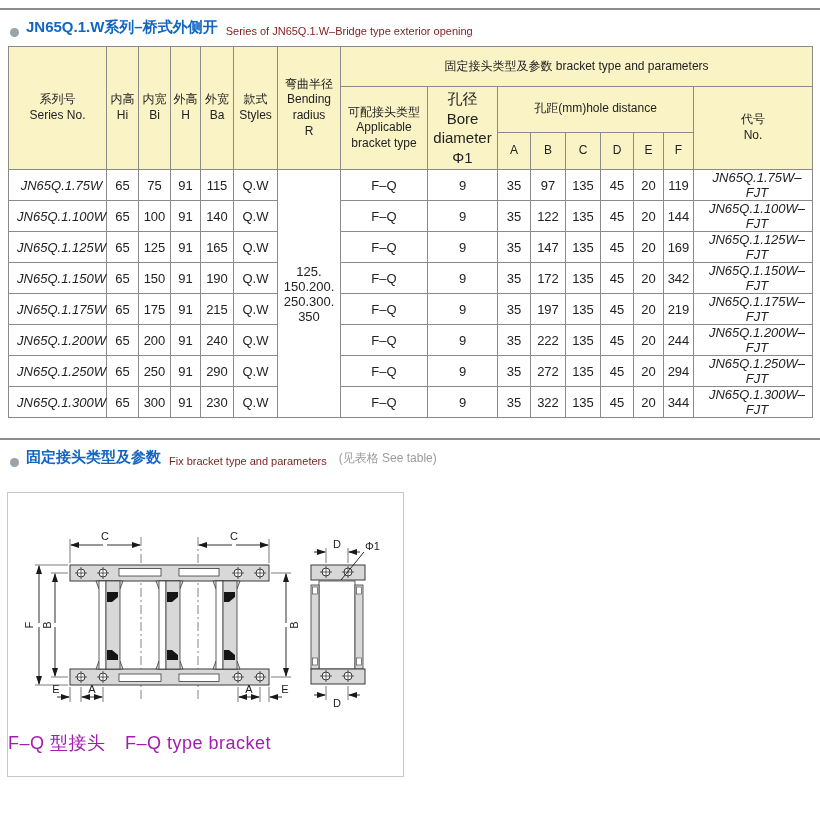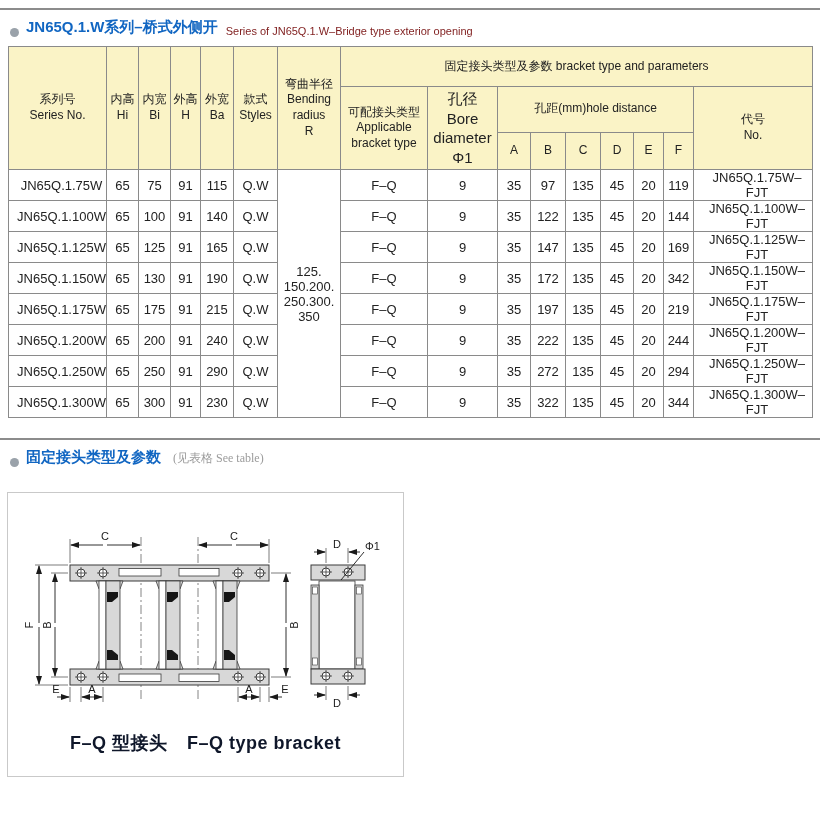--- a/index.html
+++ b/index.html
@@ -4,47 +4,47 @@
 <style>
   * { box-sizing: border-box; margin: 0; padding: 0; }
   html,body { background:#fff; width:820px; }
   body { font-family:"Liberation Sans","DejaVu Sans",sans-serif; color:#222; }
 
   .top-rule { margin-top:8px; border-top:2px solid #8c8c8c; }
   .sec-head { display:flex; align-items:flex-end; padding:8px 0 9px 10px; }
   .bullet { width:9px; height:9px; border-radius:50%; background:#9aa2aa; margin-right:7px; flex:0 0 auto; }
   .head-zh { color:#1166C2; font-weight:bold; font-size:15px; }
   .head-en { color:#7f1d1d; font-size:11px; margin-left:8px; }
-  .head-see { color:#9b9b9b; font-size:12px; margin-left:12px;font-family:Liberation Serif, serif; }
+  .head-see { color:#9b9b9b; font-size:12px; margin-left:12px; }
 
   table.spec { border-collapse:collapse; table-layout:fixed; width:804px; margin-left:8px; }
   table.spec th, table.spec td { border:1px solid #8a8a8a; }
   table.spec th {
     background:#FAF3C6; font-weight:normal; font-size:12px; line-height:1.3;
     text-align:center; vertical-align:middle; white-space:pre-line; padding:2px 1px;
   }
   table.spec th.small { font-size:15px; }
   table.spec td {
     font-size:13px; text-align:center; vertical-align:middle; height:31px;
     background:#fff; white-space:pre-line;
   }
-  td.al { text-align:left; padding-left:8px; }
+  td.al { text-align:left; padding-left:8px;font-style:italic; }
   tr.h1 th { height:40px; }
   tr.h2 th { height:34px; }
   tr.h3 th { height:28px; }
 
   .notes { margin:13px 10px 0 10px; font-size:12.5px; line-height:1.65; color:#2b2b2b; }
   .rule2 { margin-top:20px; border-top:2px solid #8c8c8c; }
 
   .draw-box {
     margin:16px 0 0 7px; width:397px; height:285px;
     border:1px solid #c9c9c9; background:#fff; position:relative;
   }
   .draw-box svg { display:block; }
-  .draw-caption { text-align:center; font-size:18px; color:#0f172a; margin-top:4px; letter-spacing:0.5px;font-weight:bold; }
+  .draw-caption { font-size:18px; color:#a21caf; margin-top:4px; letter-spacing:0.5px; }
   .draw-caption .cap-en { margin-left:14px; }
 
   .dim-text { font-size:11px; fill:#1a1a1a; }
   .phi-text { font-size:11px; fill:#1a1a1a; }
 </style>
 </head>
 <body>
 
 <div class="top-rule"></div>
 
@@ -165,21 +165,21 @@
       <td>147</td>
       <td>135</td>
       <td>45</td>
       <td>20</td>
       <td>169</td>
       <td class="al">JN65Q.1.125W–FJT</td>
     </tr>
     <tr>
       <td class="al">JN65Q.1.150W</td>
       <td>65</td>
-      <td>130</td>
+      <td>150</td>
       <td>91</td>
       <td>190</td>
       <td>Q.W</td>
       <td>F–Q</td>
       <td>9</td>
       <td>35</td>
       <td>172</td>
       <td>135</td>
       <td>45</td>
       <td>20</td>
@@ -258,20 +258,21 @@
 </table>
 
 <div class="notes">
 </div>
 
 <div class="rule2"></div>
 
 <div class="sec-head">
   <span class="bullet"></span>
   <span class="head-zh">固定接头类型及参数</span>
+  <span class="head-en">Fix bracket type and parameters</span>
   <span class="head-see">(见表格 See table)</span>
 </div>
 
 <div class="draw-box">
   <svg width="395" height="234" viewBox="0 0 395 234">
     <defs>
       <marker id="ar" markerWidth="9" markerHeight="8" refX="8" refY="3" orient="auto" markerUnits="userSpaceOnUse">
         <path d="M0,0 L9,3 L0,6 Z" fill="#1a1a1a"></path>
       </marker>
       <g id="bolt">

